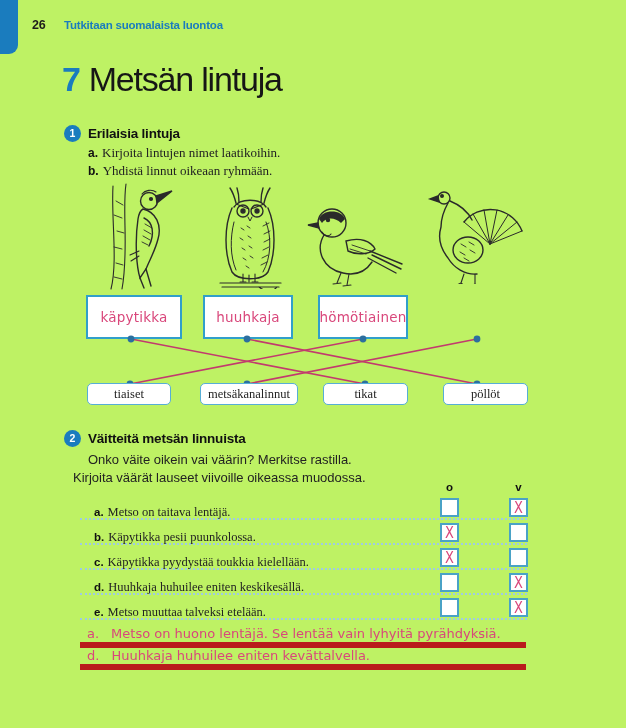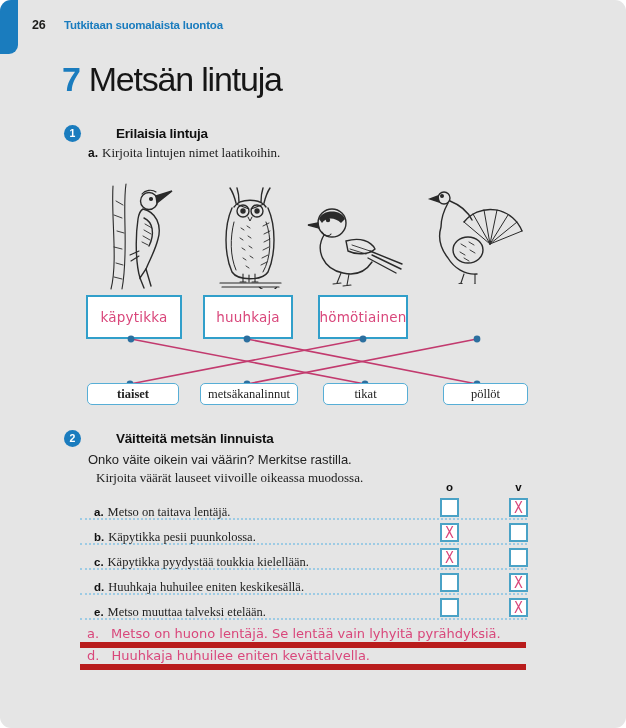--- a/index.html
+++ b/index.html
@@ -1,32 +1,32 @@
 <!DOCTYPE html>
 <html><head>
 <meta charset="utf-8">
 <style>
   html,body{margin:0;padding:0;background:#fff;}
   #page{
-    position:relative;width:626px;height:728px;background:#e5e5e5;overflow:hidden;
-    font-family:"Liberation Sans",sans-serif;color:#1d1d1b;border-radius:11px;
+    position:relative;width:626px;height:728px;background:#bef264;overflow:hidden;
+    font-family:"Liberation Sans",sans-serif;color:#1d1d1b;
   }
   
   .tab{position:absolute;left:0;top:0;width:18px;height:54px;background:#1a7cbe;border-bottom-right-radius:9px;}
   
   .pagenum{position:absolute;left:32px;top:18px;font-size:12.5px;font-weight:700;letter-spacing:-0.3px;}
   .chapterhead{position:absolute;left:64px;top:19px;font-size:11.5px;font-weight:700;color:#1a7cbe;letter-spacing:-0.2px;}
   
   .title{position:absolute;left:62px;top:60px;font-size:34px;letter-spacing:-1.2px;white-space:nowrap;}
   .title .num{color:#1a7cbe;font-weight:700;margin-right:9px;}
   .title .txt{color:#161616;font-weight:500;}
   
   .exnum{position:absolute;width:17px;height:17px;border-radius:50%;background:#1a7cbe;color:#fff;
          font-size:10.5px;font-weight:700;text-align:center;line-height:17px;}
-  .extitle{position:absolute;font-size:13.5px;font-weight:700;color:#111;letter-spacing:-0.2px;margin-left:28px;}
+  .extitle{position:absolute;font-size:13.5px;font-weight:700;color:#111;letter-spacing:-0.2px;}
   .serifline{position:absolute;font-family:"Liberation Serif",serif;font-size:13px;color:#222;}
   .serifline b{font-family:"Liberation Sans",sans-serif;font-size:12px;font-weight:700;color:#111;margin-right:4px;}
   .sansline{position:absolute;font-size:13px;color:#222;}
   
   .bird{position:absolute;}
   .bird svg{display:block;}
   
   .namebox{position:absolute;top:295px;height:44px;border:2px solid #319fca;background:#fff;
            display:flex;align-items:center;justify-content:center;box-sizing:border-box;}
   .namebox span{font-family:"DejaVu Sans",sans-serif;font-size:13.5px;color:#d9477b;letter-spacing:0.2px;}
@@ -60,20 +60,21 @@
   <div class="pagenum">26</div>
   <div class="chapterhead">Tutkitaan suomalaista luontoa</div>
 
   <div class="title">
     <span class="num">7</span><span class="txt">Metsän lintuja</span>
   </div>
 
   <div class="exnum" style="left:64px;top:125px;">1</div>
   <div class="extitle" style="left:88px;top:126px;">Erilaisia lintuja</div>
   <div class="serifline" style="left:88px;top:145px;"><b>a.</b><span>Kirjoita lintujen nimet laatikoihin.</span></div>
+  <div class="serifline" style="left:88px;top:163px;"><b>b.</b><span>Yhdistä linnut oikeaan ryhmään.</span></div>
 
   <div class="bird" style="left:92px;top:181px;">
     <svg width="95" height="110" viewBox="0 0 95 110" fill="none" stroke="#2a2a2a" stroke-width="1.4" stroke-linecap="round">
       <path d="M34,3 C30,30 37,70 30,108" stroke-width="1.1"></path>
       <path d="M21,5 C19,36 26,80 19,108" stroke-width="1.1"></path>
       <path d="M24,20 L31,24 M22,34 L30,37 M25,50 L32,52 M22,66 L30,68 M24,82 L31,84 M22,96 L30,98" stroke-width="0.9"></path>
       <circle cx="57" cy="20" r="8.5"></circle>
       <path d="M64,15 L80,10 L65,22 Z" fill="#2a2a2a"></path>
       <circle cx="59" cy="18" r="1.4" fill="#2a2a2a"></circle>
       <path d="M50,13 C53,9 60,8 64,11" stroke-width="1.1"></path>
@@ -155,37 +156,37 @@
       <circle cx="247" cy="339" r="3.4"></circle>
       <circle cx="363" cy="339" r="3.4"></circle>
       <circle cx="477" cy="339" r="3.4"></circle>
       <circle cx="130" cy="384" r="3.4"></circle>
       <circle cx="247" cy="384" r="3.4"></circle>
       <circle cx="365" cy="384" r="3.4"></circle>
       <circle cx="477" cy="384" r="3.4"></circle>
     </g>
   </svg>
 
-  <div class="catbox" style="left:87px;width:92px;font-weight:bold;">
+  <div class="catbox" style="left:87px;width:84px;">
       <span>tiaiset</span>
     </div>
   <div class="catbox" style="left:200px;width:98px;">
       <span>metsäkanalinnut</span>
     </div>
   <div class="catbox" style="left:323px;width:85px;">
       <span>tikat</span>
     </div>
   <div class="catbox" style="left:443px;width:85px;">
       <span>pöllöt</span>
     </div>
 
   <div class="exnum" style="left:64px;top:430px;">2</div>
   <div class="extitle" style="left:88px;top:431px;">Väitteitä metsän linnuista</div>
   <div class="sansline" style="left:88px;top:452px;">Onko väite oikein vai väärin? Merkitse rastilla.</div>
-  <div class="sansline" style="left:96px;top:470px;font-family:Liberation Serif, serif;">Kirjoita väärät lauseet viivoille oikeassa muodossa.</div>
+  <div class="sansline" style="left:73px;top:470px;">Kirjoita väärät lauseet viivoille oikeassa muodossa.</div>
 
   <div class="colhead" style="left:440px;">o</div>
   <div class="colhead" style="left:509px;">v</div>
 
   <div class="stmt-row r0">
     <div class="stxt"><b>a.</b><span>Metso on taitava lentäjä.</span></div>
     <div class="cbx o">
         <span class="xmark"></span>
       </div>
     <div class="cbx v">

